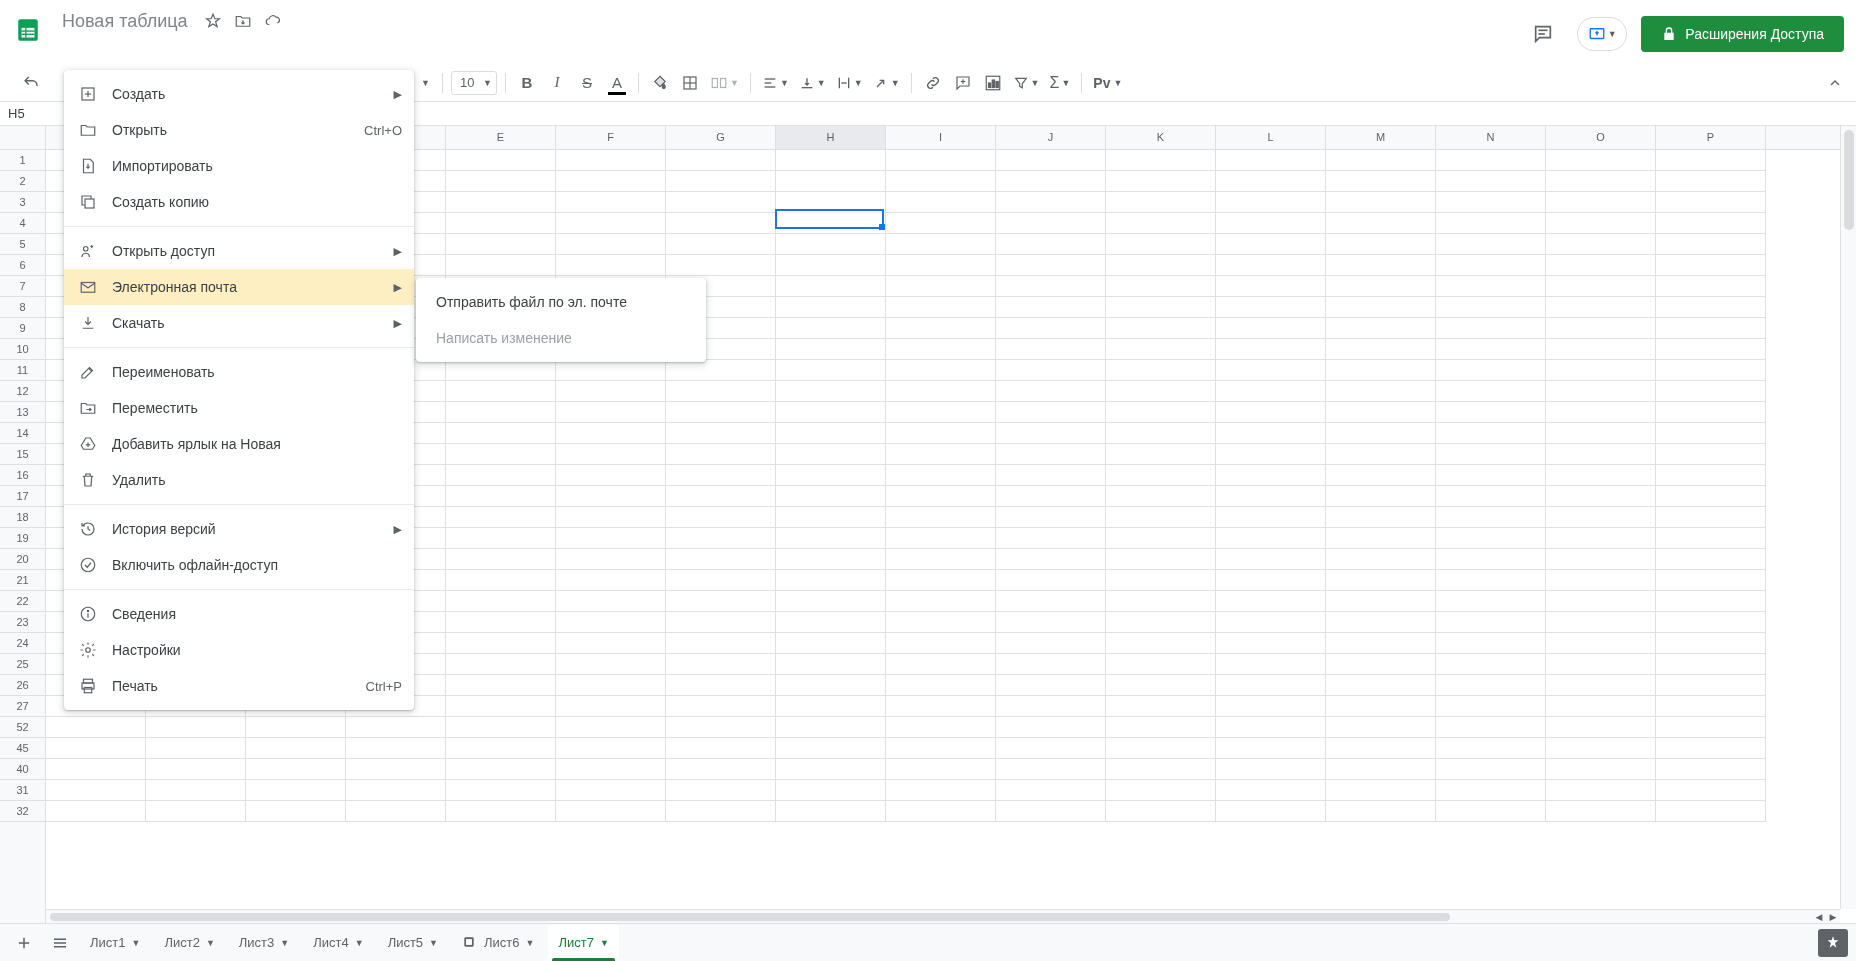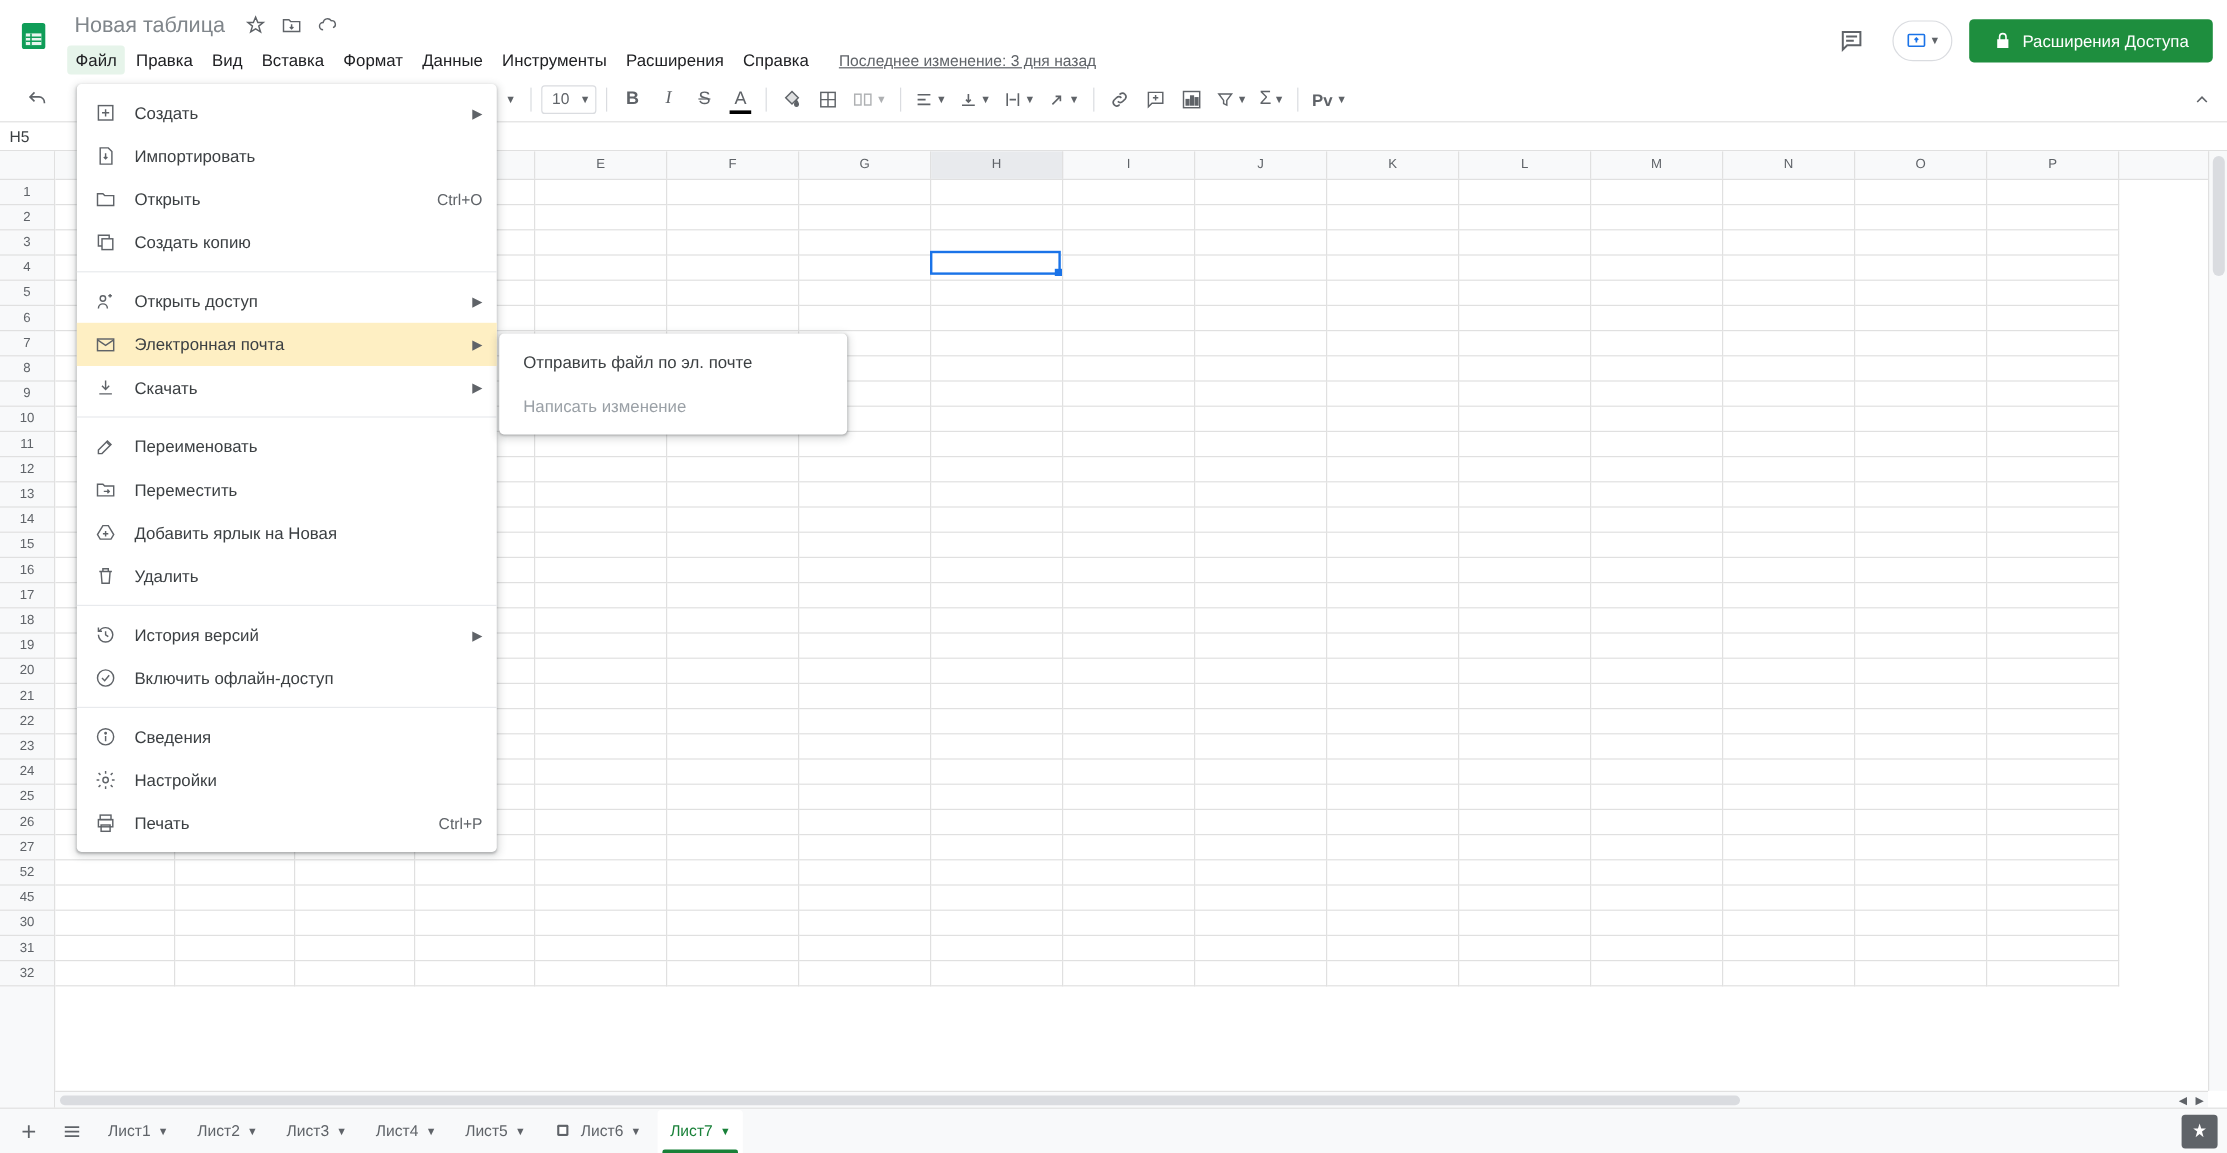--- a/index.html
+++ b/index.html
@@ -109,32 +109,20 @@
               <path d="M12 11v5m-2-2l2 2 2-2"></path>
             </svg>
           </span>
         <span>
             <svg width="18" height="18" viewBox="0 0 24 24" fill="none" stroke="#5f6368" stroke-width="1.6">
               <path d="M7 17a4 4 0 010-8 5 5 0 019-2 4 4 0 012 7.7"></path>
             </svg>
           </span>
       </div>
     </div>
-    <div class="menu-bar" id="menubar">
-        <div class="menu-item active">Файл</div>
-        <div class="menu-item">Правка</div>
-        <div class="menu-item">Вид</div>
-        <div class="menu-item">Вставка</div>
-        <div class="menu-item">Формат</div>
-        <div class="menu-item">Данные</div>
-        <div class="menu-item">Инструменты</div>
-        <div class="menu-item">Расширения</div>
-        <div class="menu-item">Справка</div>
-        <span class="last-edit">Последнее изменение: 3 дня назад</span>
-      </div>
   </div>
   <div class="header-right">
     <div class="icon-btn">
         <svg width="22" height="22" viewBox="0 0 24 24" fill="none" stroke="#5f6368" stroke-width="1.8">
           <path d="M4 4h16v12H8l-4 4z"></path>
           <line x1="7" y1="8" x2="17" y2="8"></line>
           <line x1="7" y1="12" x2="14" y2="12"></line>
         </svg>
       </div>
     <div class="present-btn">
@@ -306,21 +294,21 @@
         <div class="row-h">20</div>
         <div class="row-h">21</div>
         <div class="row-h">22</div>
         <div class="row-h">23</div>
         <div class="row-h">24</div>
         <div class="row-h">25</div>
         <div class="row-h">26</div>
         <div class="row-h">27</div>
         <div class="row-h">52</div>
         <div class="row-h">45</div>
-        <div class="row-h">30</div>
+        <div class="row-h">40</div>
         <div class="row-h">31</div>
         <div class="row-h">32</div>
       </div>
   </div>
   <div class="grid-wrap">
     <div class="col-headers" id="col-headers">
         <div class="col-h" style="width: 100px;">A</div>
         <div class="col-h" style="width: 100px;">B</div>
         <div class="col-h" style="width: 100px;">C</div>
         <div class="col-h" style="width: 100px;">D</div>
@@ -938,34 +926,34 @@
           <line x1="12" y1="8" x2="12" y2="16"></line>
           <line x1="8" y1="12" x2="16" y2="12"></line>
         </svg>
       </span>
       <span class="dd-label">Создать</span>
       <span class="dd-arrow">▶</span>
     </div>
     <div class="dd-item">
       <span class="dd-icon">
         <svg width="18" height="18" viewBox="0 0 24 24" fill="none" stroke="#5f6368" stroke-width="1.6">
+          <path d="M3 6h6l2 2h10v11H3z"></path>
+        </svg>
+      </span>
+      <span class="dd-label">Открыть</span>
+      <span class="dd-shortcut">Ctrl+O</span>
+    </div>
+    <div class="dd-item">
+      <span class="dd-icon">
+        <svg width="18" height="18" viewBox="0 0 24 24" fill="none" stroke="#5f6368" stroke-width="1.6">
           <path d="M6 3h9l4 4v14H6z"></path>
           <path d="M12 9v6m-2-2l2 2 2-2"></path>
         </svg>
       </span>
       <span class="dd-label">Импортировать</span>
-    </div>
-    <div class="dd-item">
-      <span class="dd-icon">
-        <svg width="18" height="18" viewBox="0 0 24 24" fill="none" stroke="#5f6368" stroke-width="1.6">
-          <path d="M3 6h6l2 2h10v11H3z"></path>
-        </svg>
-      </span>
-      <span class="dd-label">Открыть</span>
-      <span class="dd-shortcut">Ctrl+O</span>
     </div>
     <div class="dd-item">
       <span class="dd-icon">
         <svg width="18" height="18" viewBox="0 0 24 24" fill="none" stroke="#5f6368" stroke-width="1.6">
           <rect x="8" y="8" width="12" height="12"></rect>
           <path d="M16 8V4H4v12h4"></path>
         </svg>
       </span>
       <span class="dd-label">Создать копию</span>
     </div>

